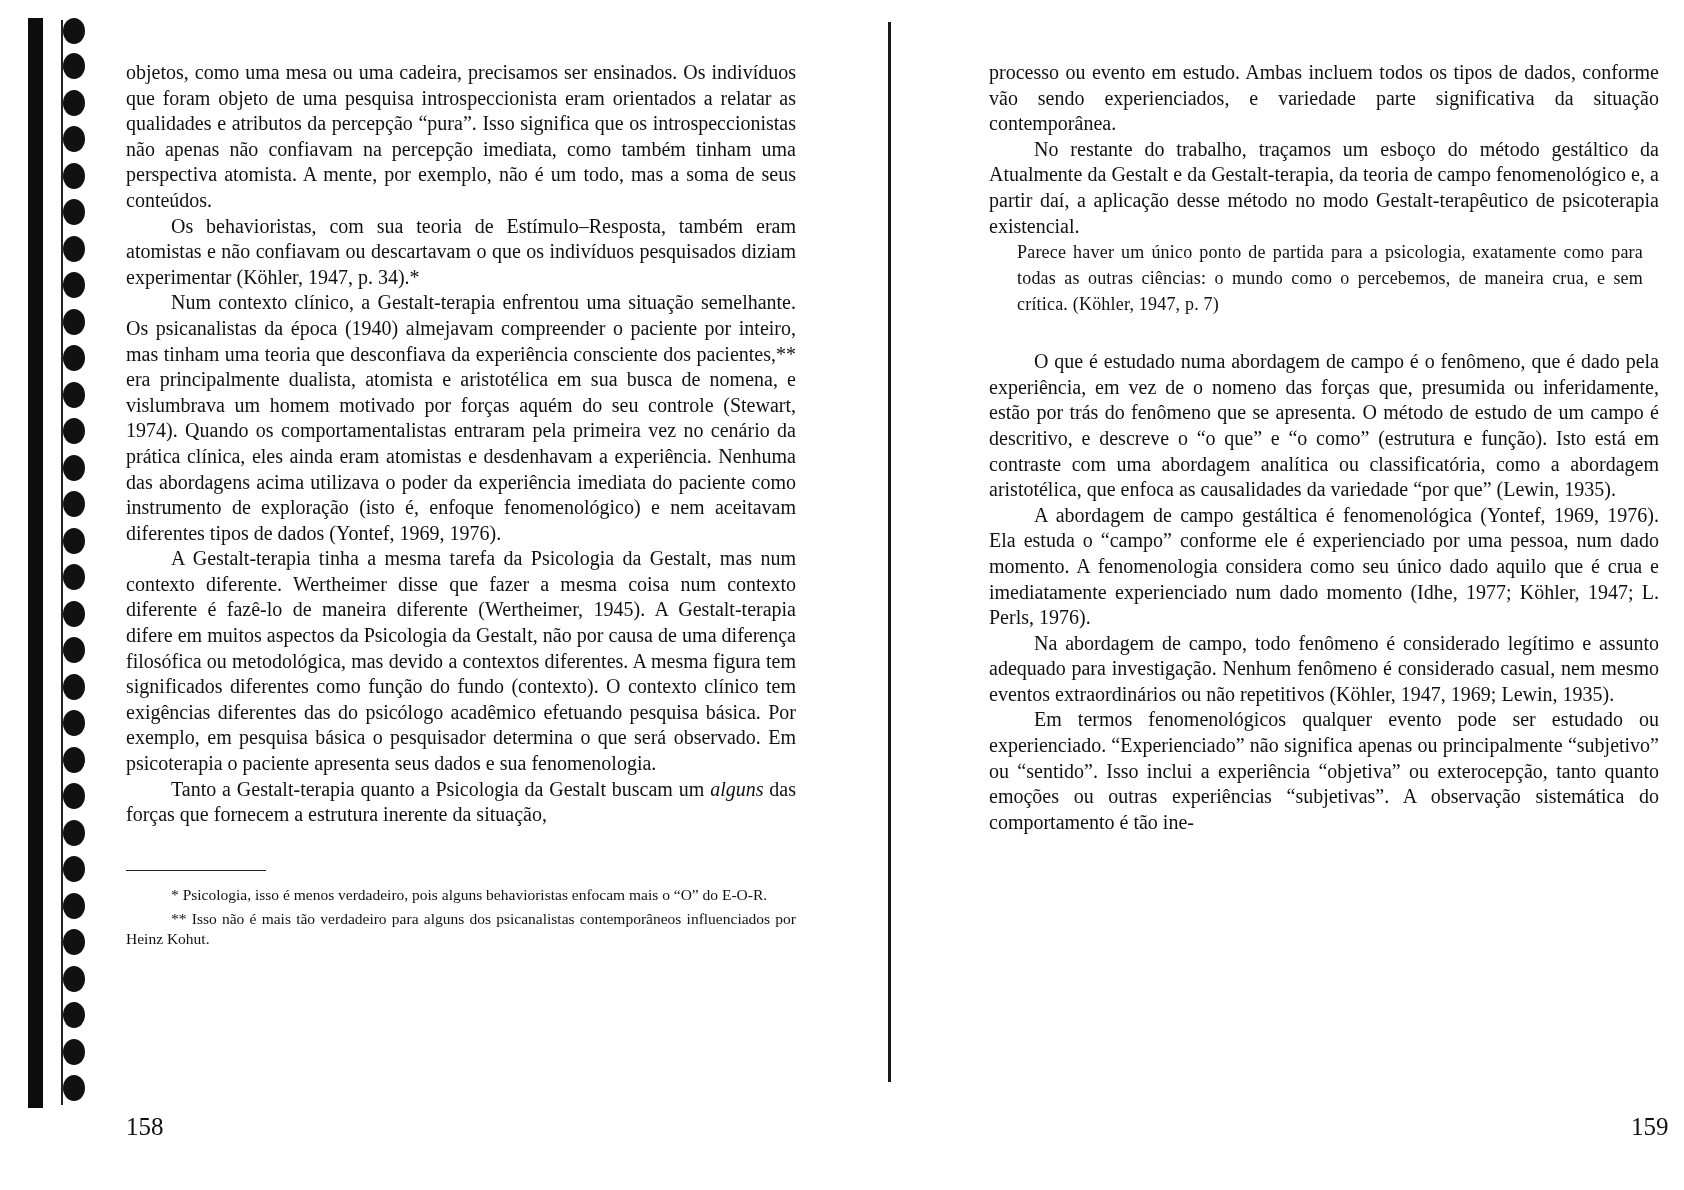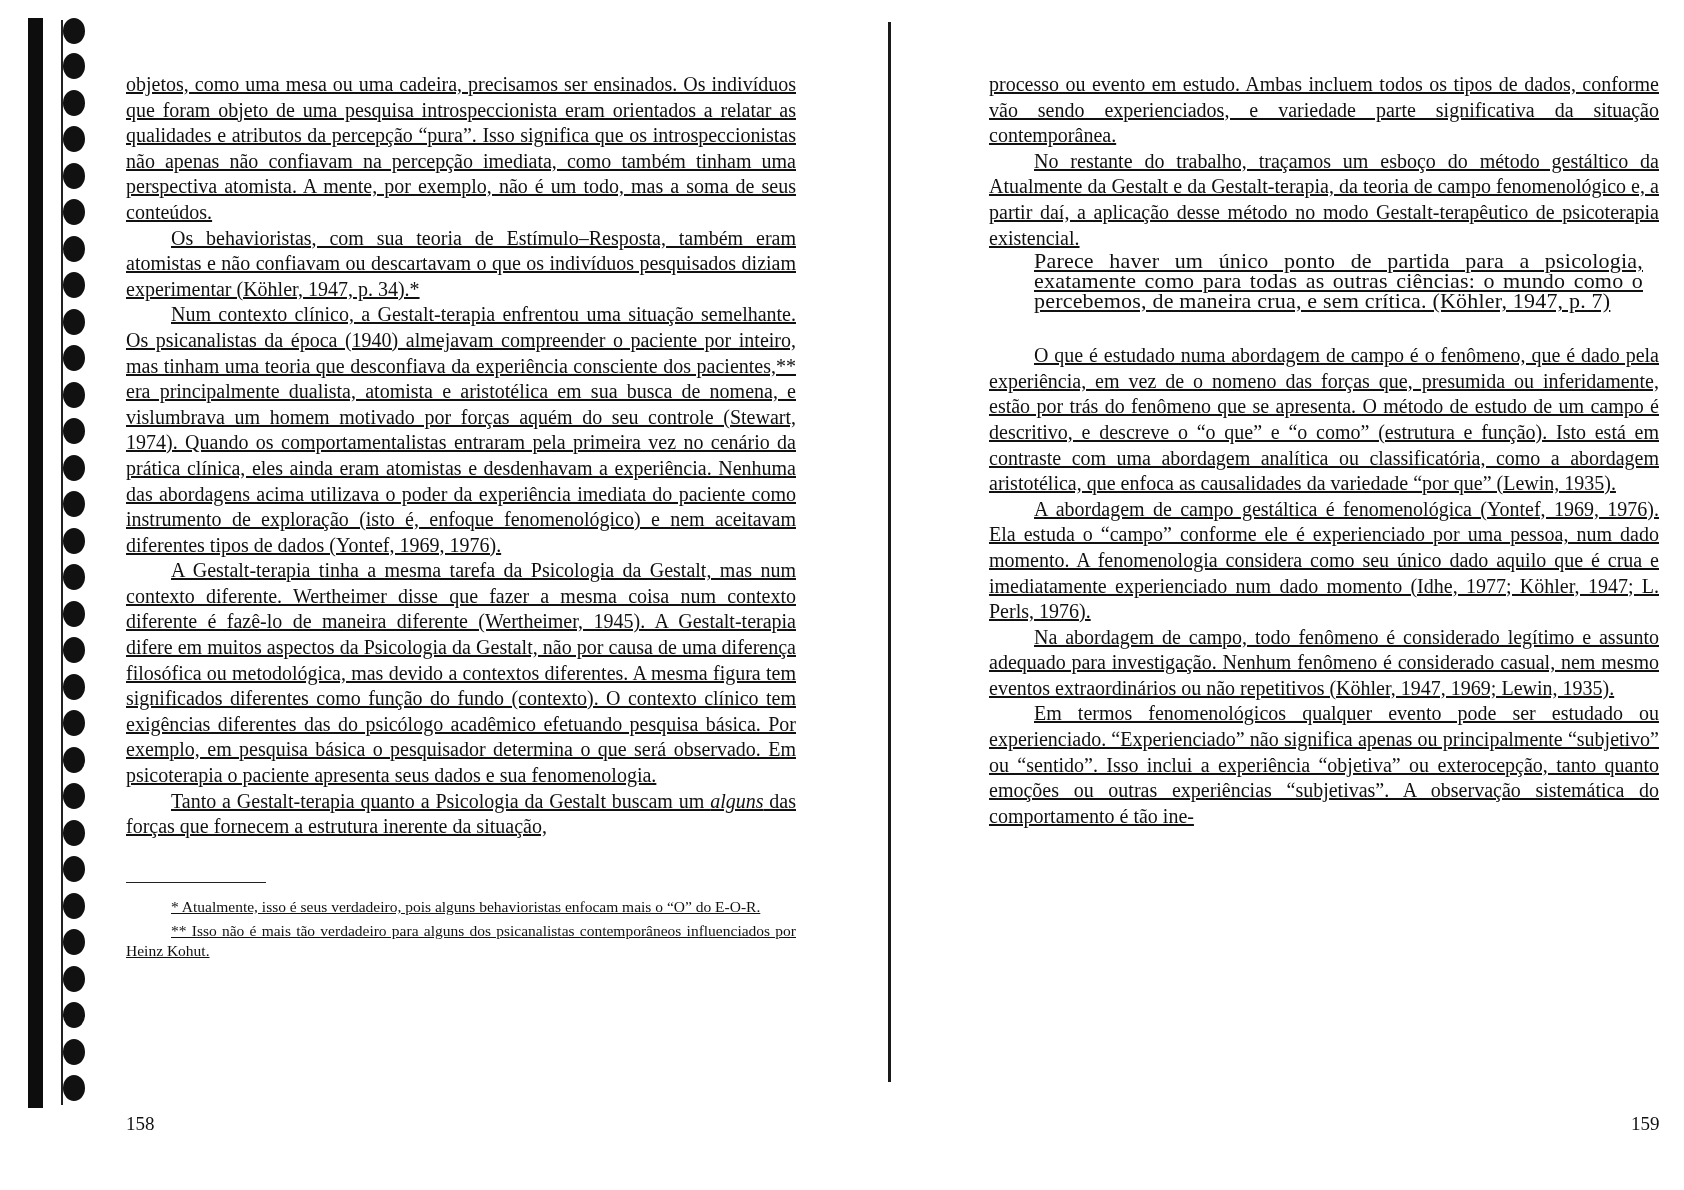--- a/index.html
+++ b/index.html
@@ -3,33 +3,33 @@
 <meta charset="utf-8">
 <style>
   html, body { margin:0; padding:0; }
   body { width:1684px; height:1190px; background:#ffffff; position:relative; overflow:hidden;
          font-family:"Liberation Serif", "DejaVu Serif", serif; color:#111; }
   .binding-bar { position:absolute; left:28px; top:18px; width:15px; height:1090px; background:#0d0d0d; }
   .binding-line { position:absolute; left:61px; top:20px; width:2px; height:1085px; background:#222; }
   .binding-dots { position:absolute; left:63px; top:18px; width:26px; height:1090px; }
   .dot { position:absolute; left:0; width:22px; height:26px; border-radius:50%; background:#111; }
   .gutter-line { position:absolute; left:888px; top:22px; width:3px; height:1060px; background:#1a1a1a; }
-  .page { position:absolute; top:72px; font-size:20px; line-height:25.6px; text-align:justify;text-decoration:underline; }
+  .page { position:absolute; top:60px; font-size:20px; line-height:25.6px; text-align:justify; }
   .page.left { left:126px; width:670px; }
   .page.right { left:989px; width:670px; }
   p { margin:0; }
   p.indent { text-indent:45px; }
   .heading { text-align:center; font-weight:bold; font-size:20px; margin-top:54px; margin-bottom:20px; }
   .subheading { font-style:italic; margin-bottom:22px; }
-  .quote { margin:0 16px 32px 45px; font-size:22px; line-height:20px; letter-spacing:0.2px; }
+  .quote { margin:0 16px 32px 28px; font-size:18px; line-height:26px; letter-spacing:0.2px; }
   .footnote-rule { width:140px; height:1px; background:#222; margin-top:42px; margin-bottom:14px; }
   .footnote { font-size:15.5px; line-height:20px; }
   .footnote.first { text-indent:45px; }
   .footnote + .footnote { margin-top:4px; }
-  .page-number { position:absolute; top:1113px; font-size:19px; }
+  .page-number { position:absolute; top:1113px; font-size:25px; }
   .pn-left { left:126px; }
   .pn-right { left:1631px; }
   em { font-style:italic; }
 </style>
 </head>
 <body>
 
 <div class="binding-bar"></div>
 <div class="binding-line"></div>
 <div class="binding-dots">
@@ -66,21 +66,21 @@
 </div>
 <div class="gutter-line"></div>
 
 <div class="page left">
   <p>objetos, como uma mesa ou uma cadeira, precisamos ser ensinados. Os indivíduos que foram objeto de uma pesquisa introspeccionista eram orientados a relatar as qualidades e atributos da percepção “pura”. Isso significa que os introspeccionistas não apenas não confiavam na percepção imediata, como também tinham uma perspectiva atomista. A mente, por exemplo, não é um todo, mas a soma de seus conteúdos.</p>
   <p class="indent">Os behavioristas, com sua teoria de Estímulo–Resposta, também eram atomistas e não confiavam ou descartavam o que os indivíduos pesquisados diziam experimentar (Köhler, 1947, p. 34).*</p>
   <p class="indent">Num contexto clínico, a Gestalt-terapia enfrentou uma situação semelhante. Os psicanalistas da época (1940) almejavam compreender o paciente por inteiro, mas tinham uma teoria que desconfiava da experiência consciente dos pacientes,** era principalmente dualista, atomista e aristotélica em sua busca de nomena, e vislumbrava um homem motivado por forças aquém do seu controle (Stewart, 1974). Quando os comportamentalistas entraram pela primeira vez no cenário da prática clínica, eles ainda eram atomistas e desdenhavam a experiência. Nenhuma das abordagens acima utilizava o poder da experiência imediata do paciente como instrumento de exploração (isto é, enfoque fenomenológico) e nem aceitavam diferentes tipos de dados (Yontef, 1969, 1976).</p>
   <p class="indent">A Gestalt-terapia tinha a mesma tarefa da Psicologia da Gestalt, mas num contexto diferente. Wertheimer disse que fazer a mesma coisa num contexto diferente é fazê-lo de maneira diferente (Wertheimer, 1945). A Gestalt-terapia difere em muitos aspectos da Psicologia da Gestalt, não por causa de uma diferença filosófica ou metodológica, mas devido a contextos diferentes. A mesma figura tem significados diferentes como função do fundo (contexto). O contexto clínico tem exigências diferentes das do psicólogo acadêmico efetuando pesquisa básica. Por exemplo, em pesquisa básica o pesquisador determina o que será observado. Em psicoterapia o paciente apresenta seus dados e sua fenomenologia.</p>
   <p class="indent"><span>Tanto a Gestalt-terapia quanto a Psicologia da Gestalt buscam um </span><em>alguns</em><span> das forças que fornecem a estrutura inerente da situação,</span></p>
   <div class="footnote-rule"></div>
-  <p class="footnote first">* Atualmente, isso é seus verdadeiro, pois alguns behavioristas enfocam mais o “O” do E-O-R.</p>
+  <p class="footnote first">* Psicologia, isso é menos verdadeiro, pois alguns behavioristas enfocam mais o “O” do E-O-R.</p>
   <p class="footnote first">** Isso não é mais tão verdadeiro para alguns dos psicanalistas contemporâneos influenciados por Heinz Kohut.</p>
 </div>
 <div class="page-number pn-left">158</div>
 
 <div class="page right">
   <p>processo ou evento em estudo. Ambas incluem todos os tipos de dados, conforme vão sendo experienciados, e variedade parte significativa da situação contemporânea.</p>
   <p class="indent">No restante do trabalho, traçamos um esboço do método gestáltico da Atualmente da Gestalt e da Gestalt-terapia, da teoria de campo fenomenológico e, a partir daí, a aplicação desse método no modo Gestalt-terapêutico de psicoterapia existencial.</p>
   <div class="quote">Parece haver um único ponto de partida para a psicologia, exatamente como para todas as outras ciências: o mundo como o percebemos, de maneira crua, e sem crítica. (Köhler, 1947, p. 7)</div>
   <p class="indent">O que é estudado numa abordagem de campo é o fenômeno, que é dado pela experiência, em vez de o nomeno das forças que, presumida ou inferidamente, estão por trás do fenômeno que se apresenta. O método de estudo de um campo é descritivo, e descreve o “o que” e “o como” (estrutura e função). Isto está em contraste com uma abordagem analítica ou classificatória, como a abordagem aristotélica, que enfoca as causalidades da variedade “por que” (Lewin, 1935).</p>
   <p class="indent">A abordagem de campo gestáltica é fenomenológica (Yontef, 1969, 1976). Ela estuda o “campo” conforme ele é experienciado por uma pessoa, num dado momento. A fenomenologia considera como seu único dado aquilo que é crua e imediatamente experienciado num dado momento (Idhe, 1977; Köhler, 1947; L. Perls, 1976).</p>

